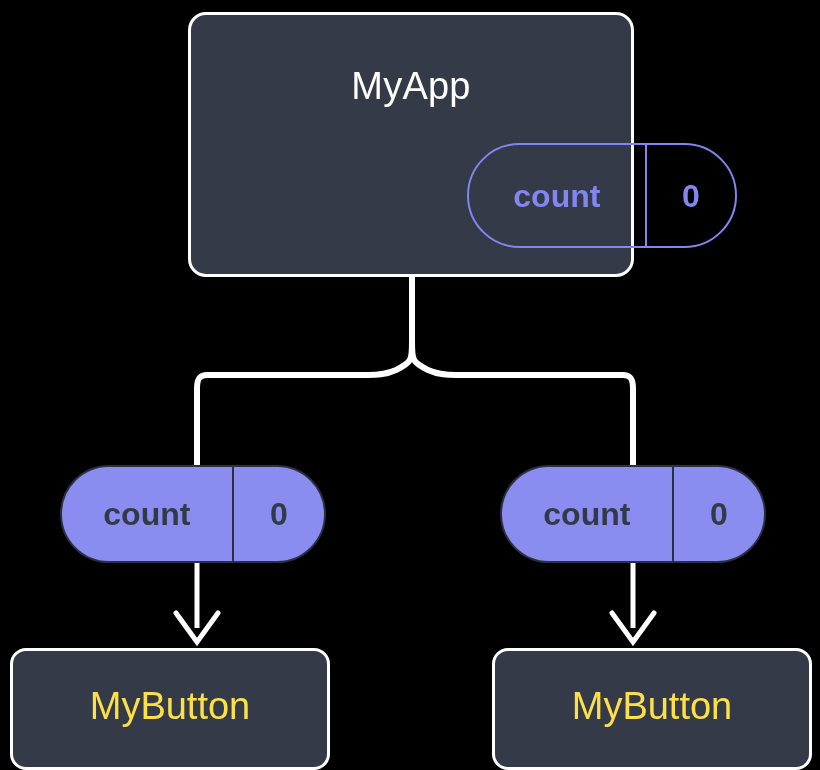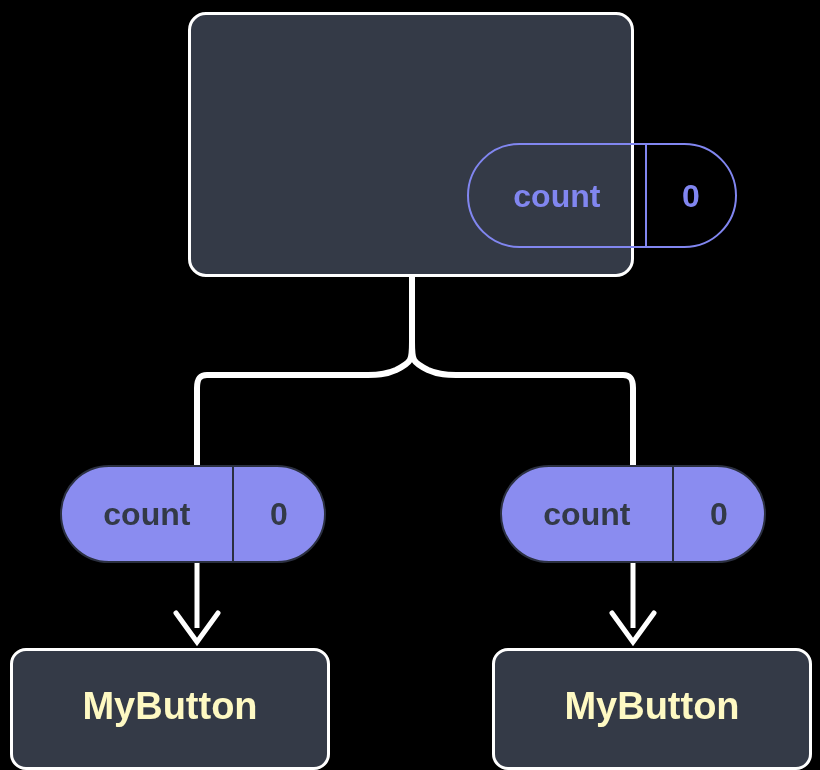--- a/index.html
+++ b/index.html
@@ -76,23 +76,23 @@
     width: 320px;
     height: 122px;
   }
   #node-button-right {
     left: 492px;
     top: 648px;
     width: 320px;
     height: 122px;
   }
   .leaf-label {
-    color: #fef9c3;
+    color: #fde047;
     font-size: 38px;
-    font-weight: 700;
+    font-weight: 400;
     line-height: 1;
     margin-top: -6px;
   }
 
   
   .pill {
     position: absolute;
     box-sizing: border-box;
     display: flex;
     align-items: stretch;
@@ -184,20 +184,21 @@
              L 633 465" fill="none" stroke="#ffffff" stroke-width="6" stroke-linecap="round" stroke-linejoin="round"></path>
 
     <line x1="197" y1="563" x2="197" y2="628" stroke="#ffffff" stroke-width="5" stroke-linecap="butt"></line>
     <path d="M 176 613 L 197 642 L 218 613" fill="none" stroke="#ffffff" stroke-width="5" stroke-linecap="round" stroke-linejoin="miter"></path>
 
     <line x1="633" y1="563" x2="633" y2="628" stroke="#ffffff" stroke-width="5" stroke-linecap="butt"></line>
     <path d="M 612 613 L 633 642 L 654 613" fill="none" stroke="#ffffff" stroke-width="5" stroke-linecap="round" stroke-linejoin="miter"></path>
   </svg>
 
   <div class="node-card" id="node-myapp">
+    <div class="node-title">MyApp</div>
 
     <div class="pill outlined" id="pill-myapp">
       <div class="pill-key">count</div>
       <div class="pill-val">0</div>
     </div>
   </div>
 
   <div class="pill filled" id="pill-left">
     <div class="pill-key">count</div>
     <div class="pill-val">0</div>

